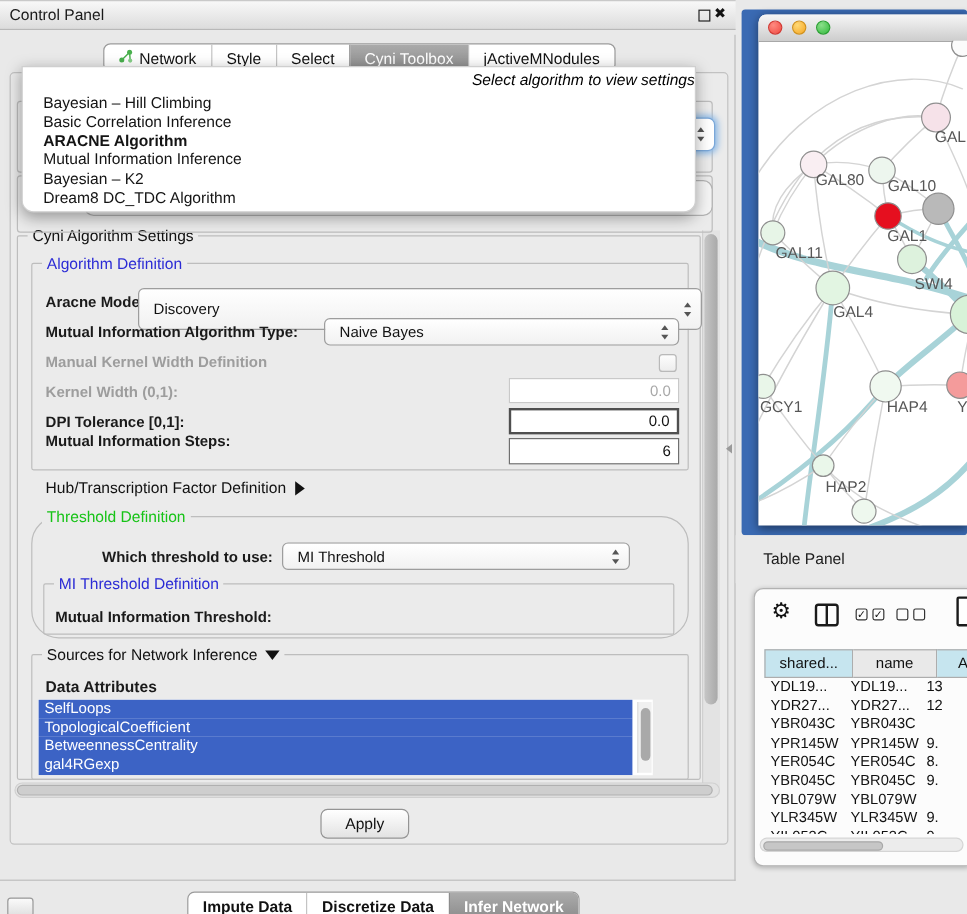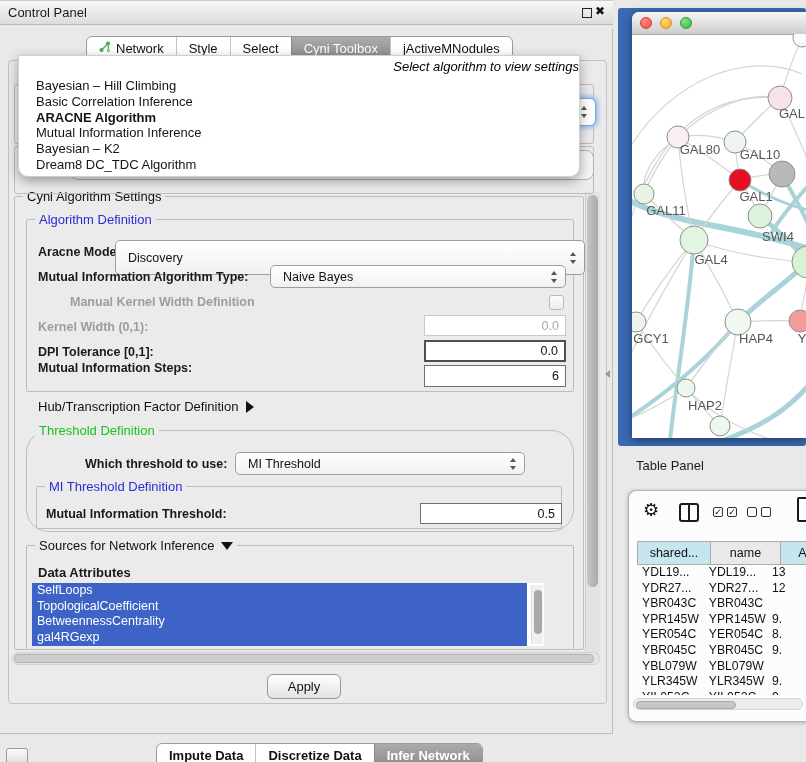--- a/index.html
+++ b/index.html
@@ -198,21 +198,21 @@
   <div class="abs lbl" style="left:38px;top:245px;">Aracne Mode:</div>
   <div class="abs combo" style="left:96px;top:240px;width:470px;height:35px;margin-left:19px;">
     <span>Discovery</span>
     <span class="stepper"></span>
   </div>
   <div class="abs lbl" style="left:38px;top:270px;">Mutual Information Algorithm Type:</div>
   <div class="abs combo" style="left:270px;top:265px;width:296px;height:23px;">
     <span>Naive Bayes</span>
     <span class="stepper"></span>
   </div>
-  <div class="abs lbl dis" style="left:38px;top:295px;margin-left:32px;">Manual Kernel Width Definition</div>
+  <div class="abs lbl dis" style="left:38px;top:295px;">Manual Kernel Width Definition</div>
   <div class="abs checkbox" style="left:549px;top:295px;"></div>
   <div class="abs lbl dis" style="left:38px;top:320px;">Kernel Width (0,1):</div>
   <div class="abs field dis" style="left:424px;top:315px;width:142px;height:21px;">0.0</div>
   <div class="abs lbl" style="left:38px;top:345px;">DPI Tolerance [0,1]:</div>
   <div class="abs field" style="left:424px;top:340px;width:142px;height:22px;border:2px solid #4f4f4f;">0.0</div>
   <div class="abs lbl" style="left:38px;top:361px;">Mutual Information Steps:</div>
   <div class="abs field" style="left:424px;top:365px;width:142px;height:22px;border:1px solid #6f6f6f;">6</div>
 
   <div class="abs" style="left:38px;top:399px;font-size:13px;">
     <span>Hub/Transcription Factor Definition</span><span class="tri-right"></span>
@@ -223,21 +223,20 @@
   </div>
   <div class="abs lbl" style="left:85px;top:457px;">Which threshold to use:</div>
   <div class="abs combo" style="left:235px;top:452px;width:290px;height:23px;">
     <span>MI Threshold</span>
     <span class="stepper"></span>
   </div>
   <div class="abs group" id="mithr-group">
     <span class="legend">MI Threshold Definition</span>
   </div>
   <div class="abs lbl" style="left:46px;top:507px;">Mutual Information Threshold:</div>
-  <div class="abs field" style="left:420px;top:503px;width:142px;height:21px;border:1px solid #6f6f6f;">0.5</div>
 
   <div class="abs group" id="sources-group">
     <span class="legend"><span>Sources for Network Inference</span><span class="tri-down"></span></span>
   </div>
   <div class="abs lbl" style="left:38px;top:565px;font-size:13px;">Data Attributes</div>
   <div class="abs" id="attr-list">
     <div id="attr-items">
         <div class="attr-item">SelfLoops</div>
         <div class="attr-item">TopologicalCoefficient</div>
         <div class="attr-item">BetweennessCentrality</div>

